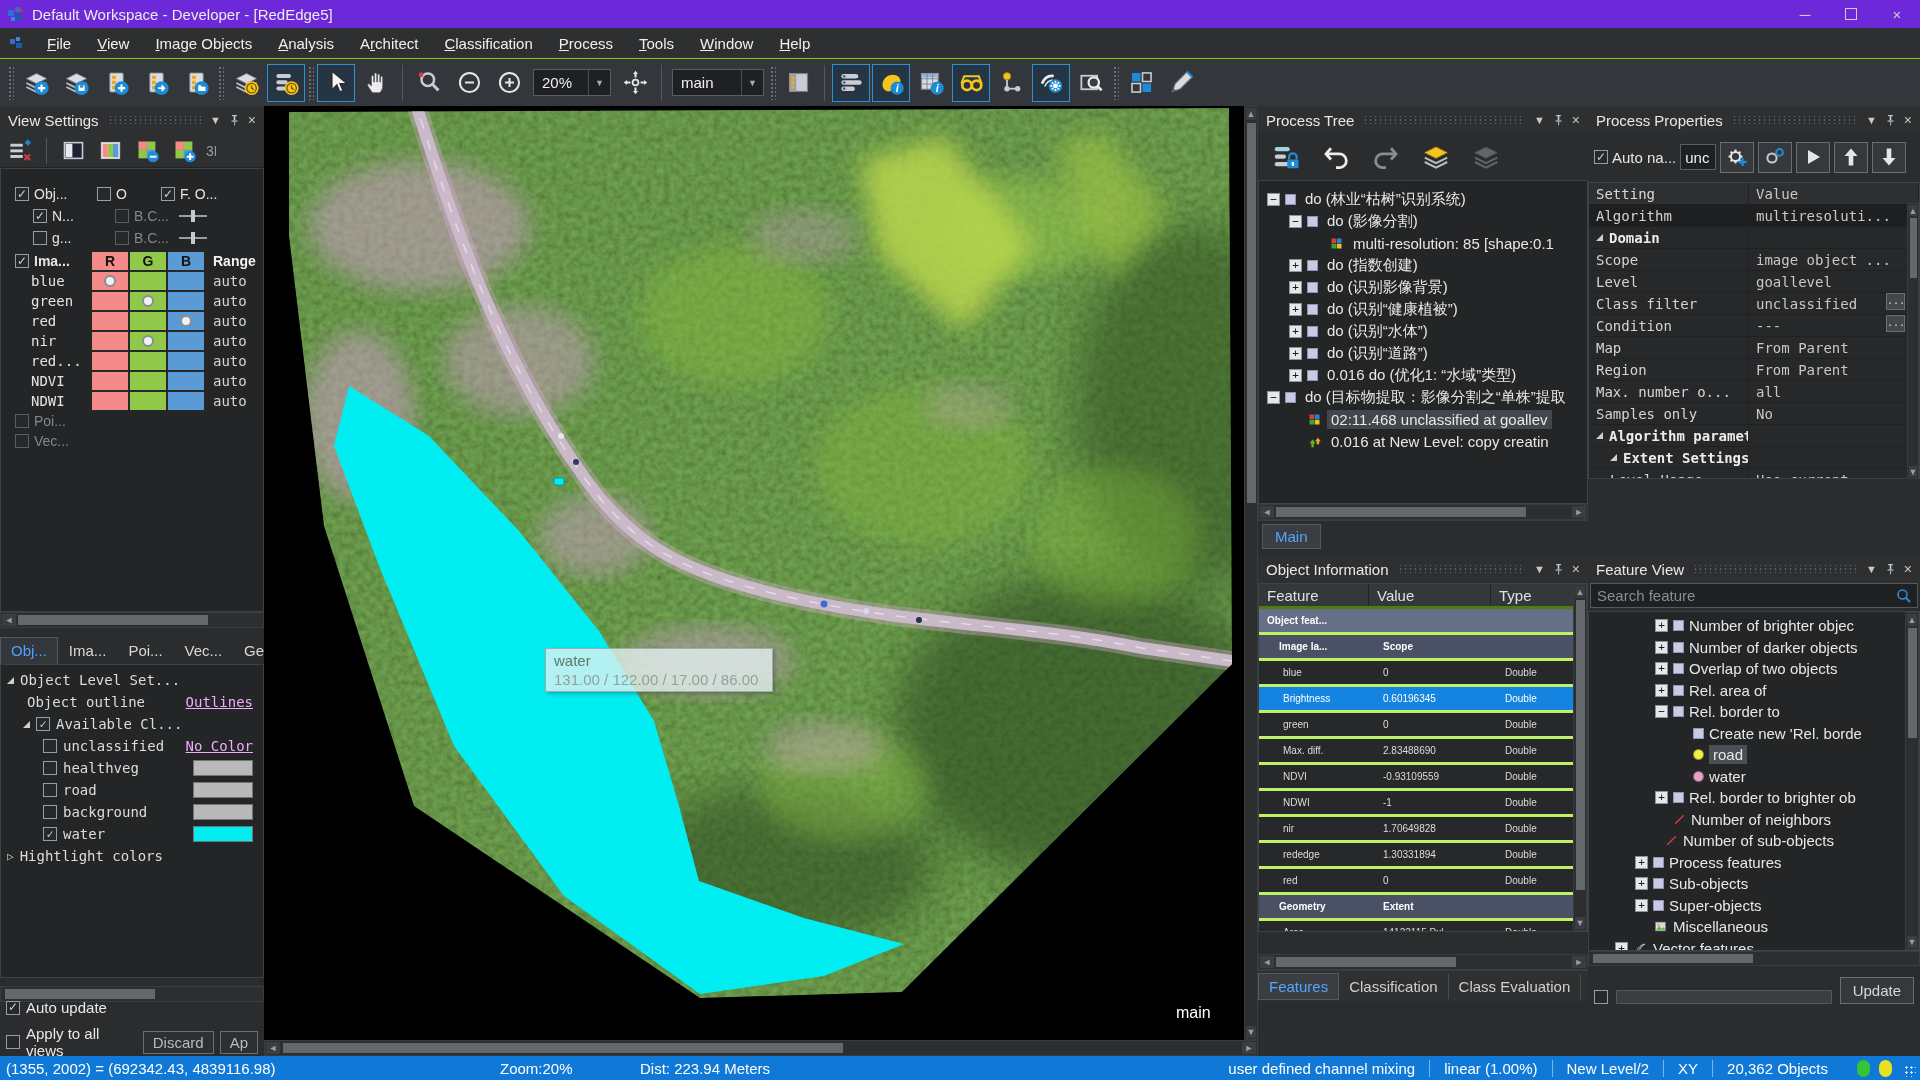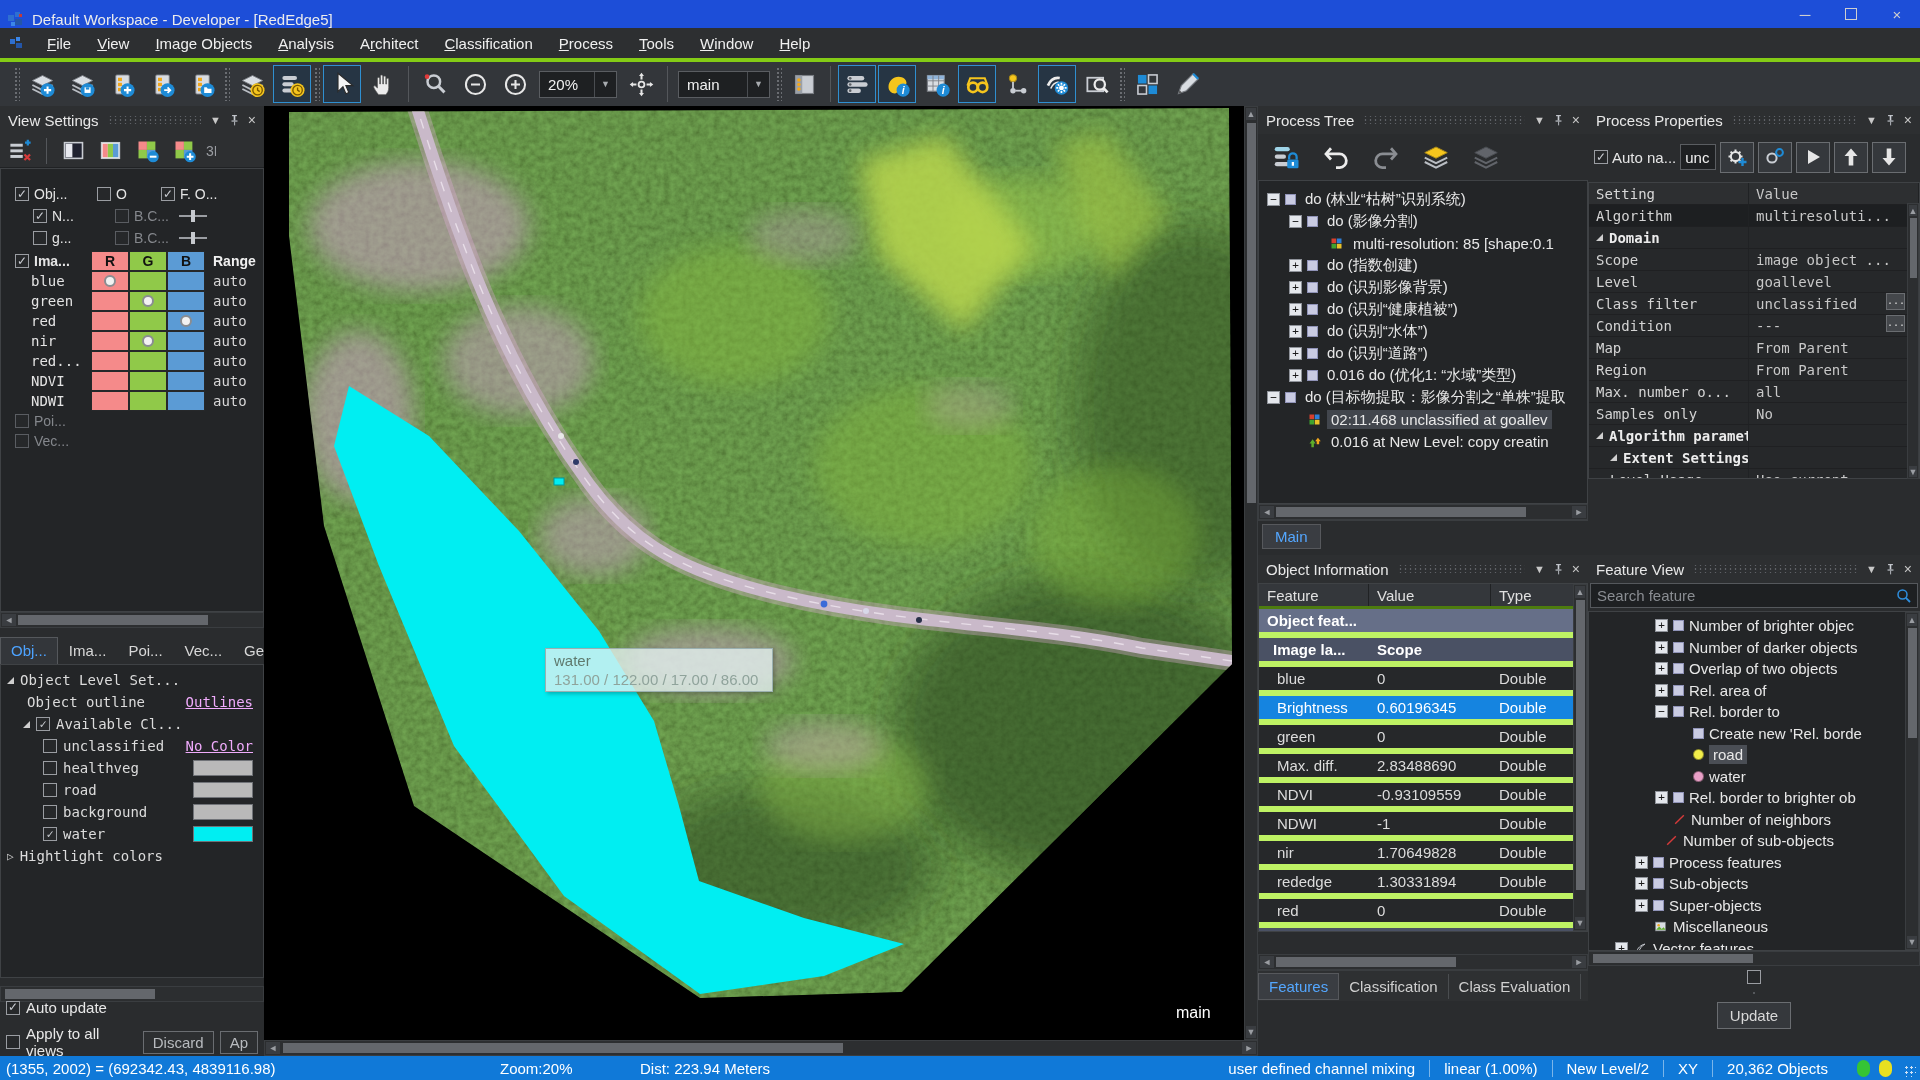--- a/index.html
+++ b/index.html
@@ -1,28 +1,28 @@
 <!DOCTYPE html>
 <html><head>
 <meta charset="utf-8">
 <style>
   html,body{margin:0;padding:0;width:1920px;height:1080px;overflow:hidden;background:#2a2c2e;
     font-family:"Liberation Sans",sans-serif;color:#e6e6e6;}
   #app{position:absolute;inset:0;width:1920px;height:1080px;}
   
-  #title-bar{position:absolute;left:0;top:0;width:1920px;height:28px;background:#1d4ed8;display:flex;align-items:flex-end;font-size:15px;color:#ececec;}
+  #title-bar{position:absolute;left:0;top:0;width:1920px;height:28px;background:#6d28d9;display:flex;align-items:center;font-size:15px;color:#ececec;}
   #title-bar .appico{width:18px;height:18px;margin:0 8px 0 6px;flex:none;}
   #win-controls{margin-left:auto;display:flex;height:100%;}
   .winbtn{width:46px;height:100%;display:flex;align-items:center;justify-content:center;color:#cfcfcf;font-size:15px;}
   .winbtn .boxglyph{width:10px;height:10px;border:1px solid #cfcfcf;display:block;}
   #menu-bar{position:absolute;left:0;top:28px;width:1920px;height:30px;background:#2d2f31;display:flex;align-items:center;font-size:15px;}
   #menu-bar .mdiico{width:16px;height:16px;margin:0 10px 0 8px;flex:none;}
   .menu-item{padding:3px 13px;color:#f0f0f0;white-space:nowrap;}
   .menu-item u{text-decoration:underline;}
-  #toolbar{position:absolute;left:0;top:58px;width:1920px;height:48px;background:#33363a;border-top:4px solid #84cc16;display:flex;align-items:center;padding-left:12px;box-sizing:border-box;}
+  #toolbar{position:absolute;left:0;top:58px;width:1920px;height:48px;background:#33363a;border-top:1px solid #84cc16;display:flex;align-items:center;padding-left:6px;box-sizing:border-box;}
   .tb-grip{width:6px;height:34px;margin:0 2px;background-image:radial-gradient(#6a6d72 1px,transparent 1.2px);background-size:4px 4px;flex:none;}
   .tb-sep{width:1px;height:36px;background:#54575b;margin:0 6px;flex:none;}
   .icbtn{width:36px;height:36px;margin:0 1px;display:flex;align-items:center;justify-content:center;border:1px solid transparent;flex:none;}
   .icbtn.sel{border-color:#2f8fd0;background:#263544;}
   .ic{display:block;}
   .ic svg{display:block;width:100%;height:100%;}
   .ic26{width:27px;height:27px;}
   .tb-select{height:27px;background:#1e2022;border:1px solid #5a5d61;display:flex;align-items:center;font-size:15px;color:#f0f0f0;margin:0 4px;padding-left:8px;box-sizing:border-box;}
   .tb-select .car{margin-left:auto;padding:0 6px;color:#a8abaf;font-size:9px;border-left:1px solid #4a4d51;align-self:stretch;display:flex;align-items:center;}
   
@@ -99,21 +99,21 @@
   #pt-tree{left:0;top:74px;width:330px;height:324px;padding-top:7px;}
   .pt-label{padding:1px 4px;}
   .pt-label.sel{background:#42464d;}
   #pt-hscroll{left:0;top:398px;width:330px;height:16px;}
   #pt-tabrow{position:absolute;left:0;top:414px;width:330px;height:31px;background:#2a2c2e;border-top:1px solid #3a3d40;display:flex;align-items:center;padding-left:4px;box-sizing:border-box;}
   .doc-tab{background:#3a3d42;border:1px solid #56585c;color:#54a7ff;font-size:15px;padding:3px 12px;}
   #object-info{left:1258px;top:555px;width:330px;height:501px;}
   #oi-table{left:0;top:28px;width:330px;height:349px;}
   .oi-hdr{display:flex;height:22px;background:#34373b;border-bottom:3px solid #4d7c0f;font-size:15px;color:#e0e0e0;}
   .oi-hdr > div{display:flex;align-items:center;padding-left:8px;border-right:1px solid #202224;box-sizing:border-box;}
-  .oi-row{display:flex;height:23px;font-size:15px;color:#dcdcdc;background:#26282a;border-bottom:6px solid #bef264;}
+  .oi-row{display:flex;height:23px;font-size:10px;color:#dcdcdc;background:#26282a;border-bottom:3px solid #bef264;justify-content:center;}
   .oi-row > div{display:flex;align-items:center;overflow:hidden;white-space:nowrap;box-sizing:border-box;}
   .oi-c1{width:110px;padding-left:18px;}
   .oi-c2{width:122px;padding-left:8px;}
   .oi-c3{width:84px;padding-left:8px;}
   .oi-row.group{background:#666f88;color:#fff;font-weight:bold;}
   .oi-row.group .oi-c1{padding-left:8px;width:330px;}
   .oi-row.sub{background:#4a5164;color:#fff;font-weight:bold;}
   .oi-row.sub .oi-c1{padding-left:14px;}
   .oi-row.selrow{background:#1584e0;color:#fff;}
   #oi-hscroll{left:0;top:399px;width:330px;height:16px;}
@@ -137,21 +137,21 @@
   .pp-row.group{font-weight:bold;color:#ececec;}
   .dotbtn{width:17px;height:15px;background:#44474b;border:1px solid #6a6d71;color:#ddd;font-size:10px;line-height:13px;text-align:center;margin:0 14px 0 auto;flex:none;}
   #feature-view{left:1588px;top:555px;width:332px;height:501px;}
   #fv-search{position:absolute;left:2px;top:28px;width:328px;height:25px;background:#1e2022;border:1px solid #55585c;box-sizing:border-box;display:flex;align-items:center;}
   #fv-search input{flex:1;background:transparent;border:none;outline:none;color:#e0e0e0;font-size:15px;padding-left:6px;font-family:"Liberation Sans",sans-serif;}
   #fv-search input::placeholder{color:#8a8d92;}
   #fv-search .ic{width:18px;height:18px;margin-right:4px;}
   #fv-tree{left:0;top:56px;width:332px;height:340px;padding-top:3px;}
   .fv-label.sel{background:#4a4e55;padding:1px 4px;}
   #fv-hscroll{left:0;top:396px;width:332px;height:15px;}
-  #fv-bottom{position:absolute;left:0;top:415px;width:332px;height:34px;display:flex;align-items:center;gap:8px;padding:0 6px;box-sizing:border-box;flex-direction:column;}
+  #fv-bottom{position:absolute;left:0;top:415px;width:332px;height:34px;display:flex;align-items:flex-end;gap:8px;padding:0 6px;box-sizing:border-box;}
   #fv-bottom .bar{flex:1;height:12px;background:#3a3d41;border:1px solid #55585c;}
   #update-btn{background:#35383c;border:1px solid #6a6d71;color:#d8d8d8;font-size:15px;padding:4px 12px;}
   .dot11{width:11px;height:11px;border-radius:50%;flex:none;border:1px solid rgba(0,0,0,.4);box-sizing:border-box;}
   .redslash{width:13px;height:13px;flex:none;}
   
   #status-bar{position:absolute;left:0;top:1056px;width:1920px;height:24px;background:#1079d8;color:#fff;font-size:15px;display:flex;align-items:center;}
   #sb-pos{position:absolute;left:6px;}
   #sb-zoom{position:absolute;left:500px;}
   #sb-dist{position:absolute;left:640px;}
   #sb-right{position:absolute;right:78px;display:flex;align-items:center;height:100%;}

